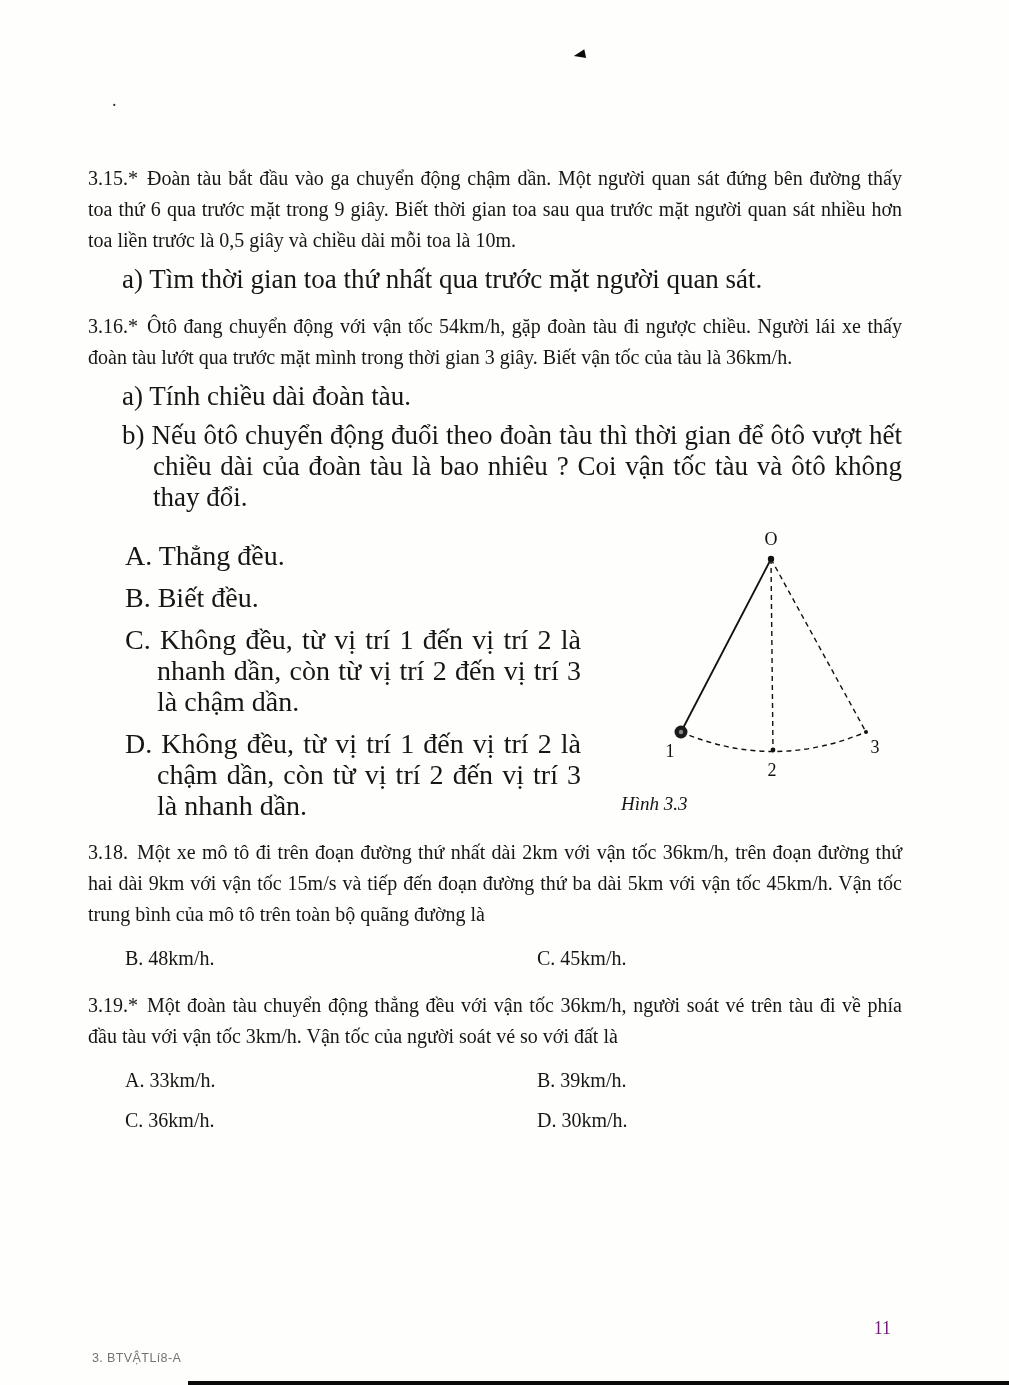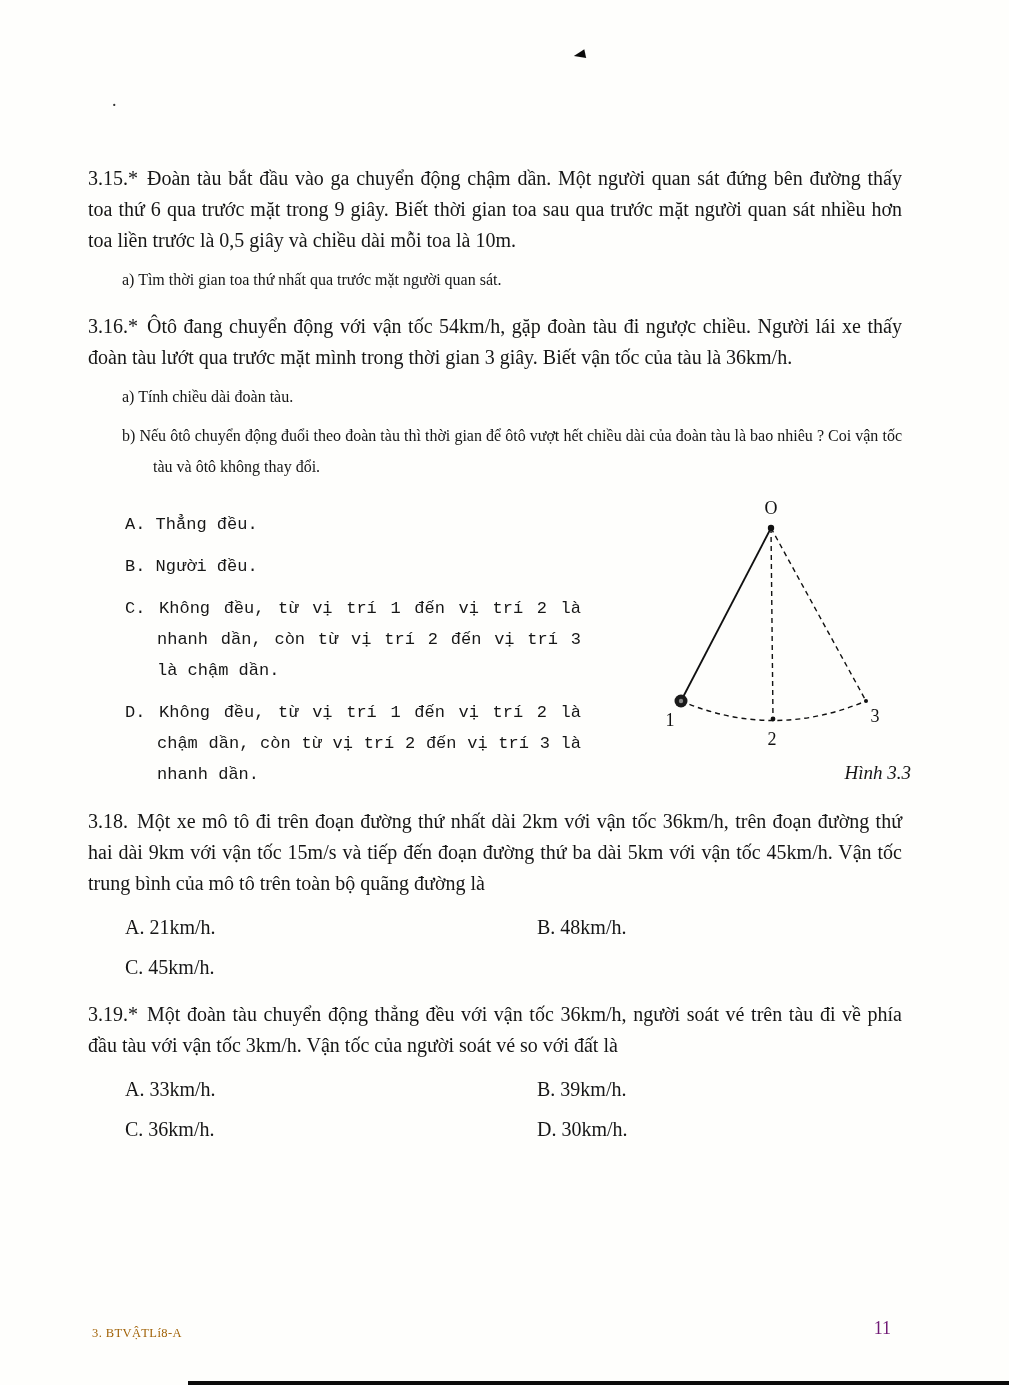--- a/index.html
+++ b/index.html
@@ -34,60 +34,59 @@
 
   section.problem { margin-bottom: 16px; }
 
   .para {
     font-size: 20px; line-height: 31px;
     text-align: justify;
   }
   .num { font-weight: normal; margin-right: 9px; white-space: nowrap; }
 
   .subpart {
-    font-size: 16px; line-height: 31px;
+    font-size: 27px; line-height: 31px;
     margin: 8px 0 0 34px;
     padding-left: 31px; text-indent: -31px;
     text-align: justify;
   }
 
   
   .with-figure { display: flex; align-items: flex-start; }
   .col-text { width: 505px; flex: 0 0 505px; }
   .col-figure { margin-left: 28px; width: 290px; flex: 0 0 290px; }
 
   .option {
-    font-size: 17px; line-height: 31px;
+    font-size: 28px; line-height: 31px;
     margin: 11px 12px 0 37px;
     padding-left: 32px; text-indent: -32px;
     text-align: justify;
-    font-family: Liberation Mono, monospace;
   }
 
   .figure-caption {
     font-style: italic;
     font-size: 19px;
-    text-align: right;
+    text-align: left;
     width: 290px;
     margin-top: 2px;
   }
 
   
   .mcq {
     display: grid;
     grid-template-columns: 412px auto;
     row-gap: 9px;
     margin: 13px 0 0 37px;
     font-size: 20px; line-height: 31px;
   }
 
   .footer-left {
-    position: absolute; left: 92px; bottom: 44px;
-    font-family: Liberation Serif, serif;
-    font-size: 12.5px; letter-spacing: 0.4px; color: #a16207;
+    position: absolute; left: 92px; bottom: 20px;
+    font-family: Liberation Sans, sans-serif;
+    font-size: 12.5px; letter-spacing: 0.4px; color: #737373;
   }
   .page-number {
     position: absolute; right: 118px; bottom: 46px;
     font-size: 18px; color: #701a75;
   }
 
   svg text { font-family: "Liberation Serif", serif; font-size: 18px; fill: #111; }
 </style>
 </head>
 <body>
@@ -104,21 +103,21 @@
 
   <section class="problem">
     <p class="para"><b class="num">3.16.*</b><span>Ôtô đang chuyển động với vận tốc 54km/h, gặp đoàn tàu đi ngược chiều. Người lái xe thấy đoàn tàu lướt qua trước mặt mình trong thời gian 3 giây. Biết vận tốc của tàu là 36km/h.</span></p>
     <p class="subpart">a) Tính chiều dài đoàn tàu.</p>
     <p class="subpart">b) Nếu ôtô chuyển động đuổi theo đoàn tàu thì thời gian để ôtô vượt hết chiều dài của đoàn tàu là bao nhiêu ? Coi vận tốc tàu và ôtô không thay đổi.</p>
   </section>
 
   <section class="problem with-figure">
     <div class="col-text">
       <p class="option">A. Thẳng đều.</p>
-      <p class="option">B. Người đều.</p>
+      <p class="option">B. Biết đều.</p>
       <p class="option">C. Không đều, từ vị trí 1 đến vị trí 2 là nhanh dần, còn từ vị trí 2 đến vị trí 3 là chậm dần.</p>
       <p class="option">D. Không đều, từ vị trí 1 đến vị trí 2 là chậm dần, còn từ vị trí 2 đến vị trí 3 là nhanh dần.</p>
     </div>
     <div class="col-figure">
       <svg width="290" height="258" viewBox="0 0 290 258">
 
         <text x="150" y="16" text-anchor="middle">O</text>
 
         <circle cx="150" cy="30" r="3.2" fill="#111"></circle>
 
@@ -139,21 +138,20 @@
         <text x="151" y="247" text-anchor="middle">2</text>
         <text x="254" y="224" text-anchor="middle">3</text>
       </svg>
       <div class="figure-caption">Hình 3.3</div>
     </div>
   </section>
 
   <section class="problem">
     <p class="para"><b class="num">3.18.</b><span>Một xe mô tô đi trên đoạn đường thứ nhất dài 2km với vận tốc 36km/h, trên đoạn đường thứ hai dài 9km với vận tốc 15m/s và tiếp đến đoạn đường thứ ba dài 5km với vận tốc 45km/h. Vận tốc trung bình của mô tô trên toàn bộ quãng đường là</span></p>
     <div class="mcq">
-      <span>A. 21km/h.</span>
       <span>B. 48km/h.</span>
       <span>C. 45km/h.</span>
     </div>
   </section>
 
   <section class="problem">
     <p class="para"><b class="num">3.19.*</b><span>Một đoàn tàu chuyển động thẳng đều với vận tốc 36km/h, người soát vé trên tàu đi về phía đầu tàu với vận tốc 3km/h. Vận tốc của người soát vé so với đất là</span></p>
     <div class="mcq">
       <span>A. 33km/h.</span>
       <span>B. 39km/h.</span>

